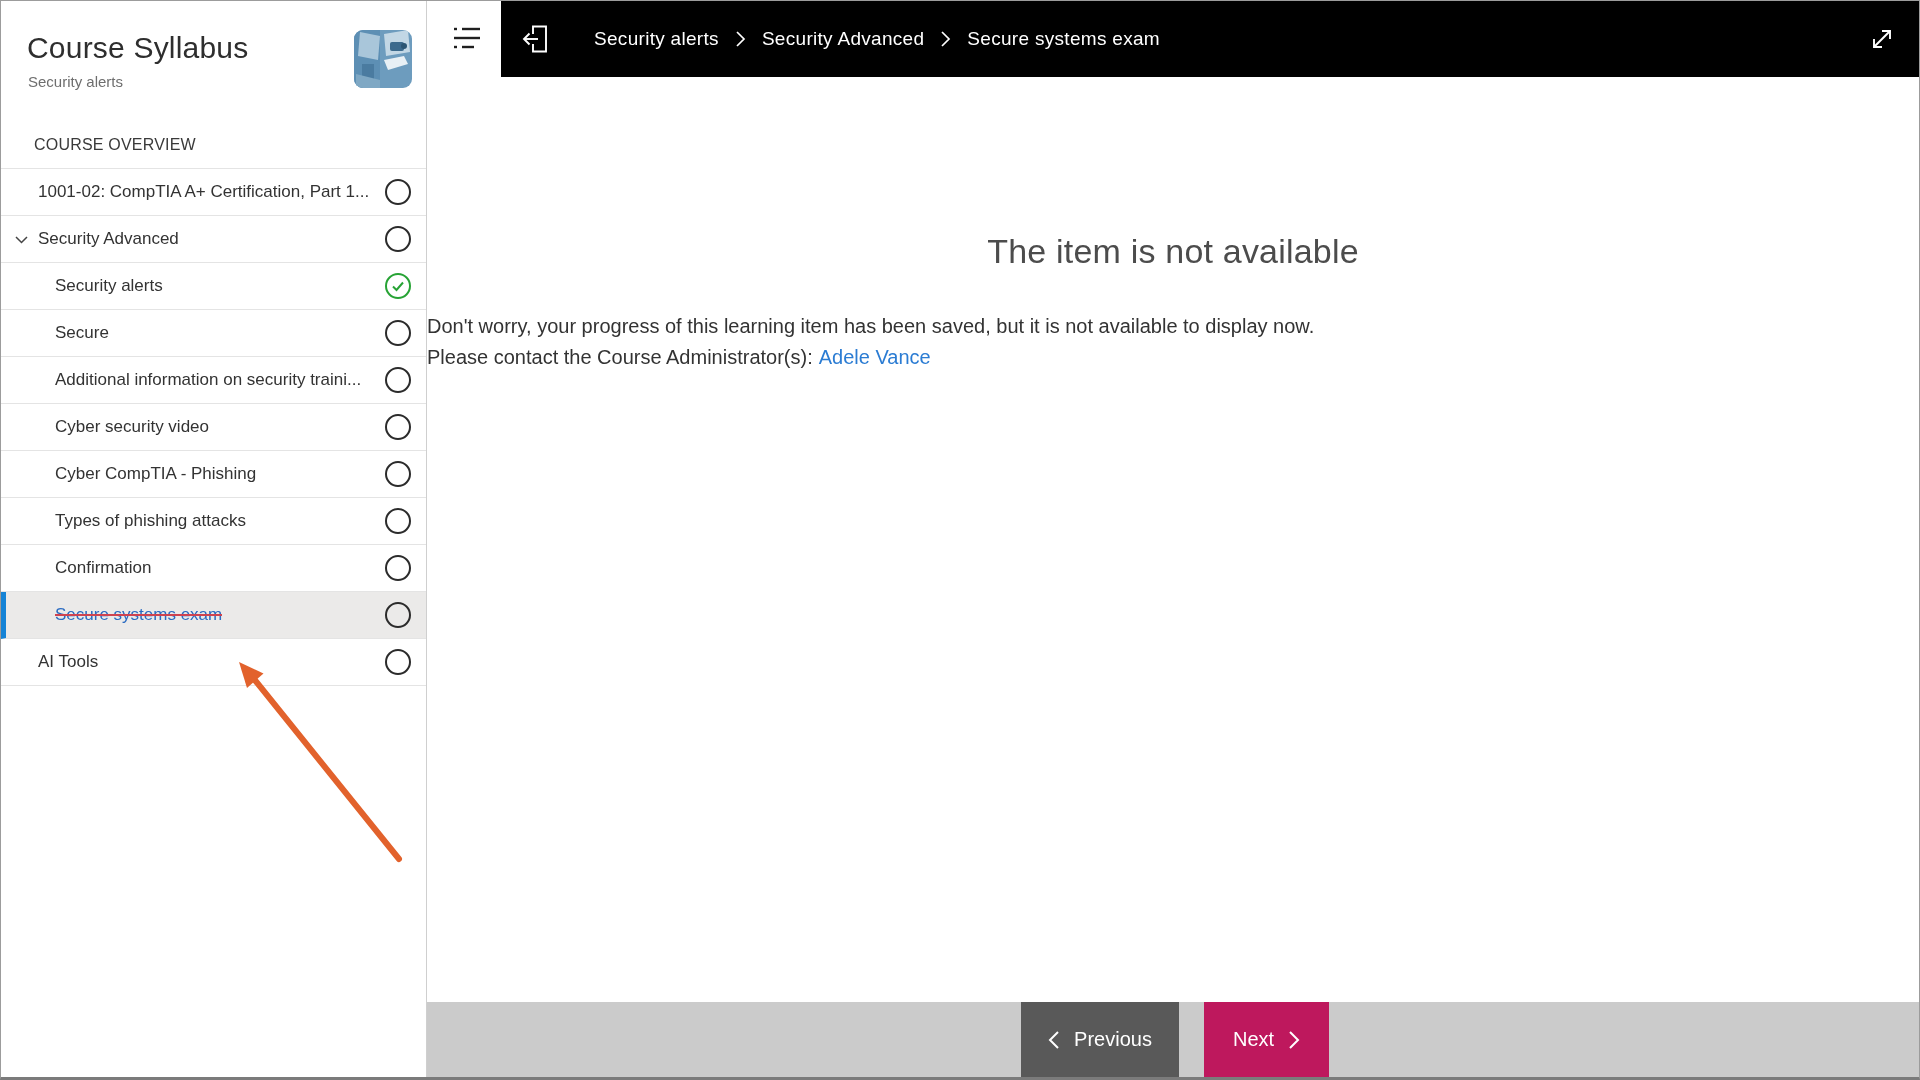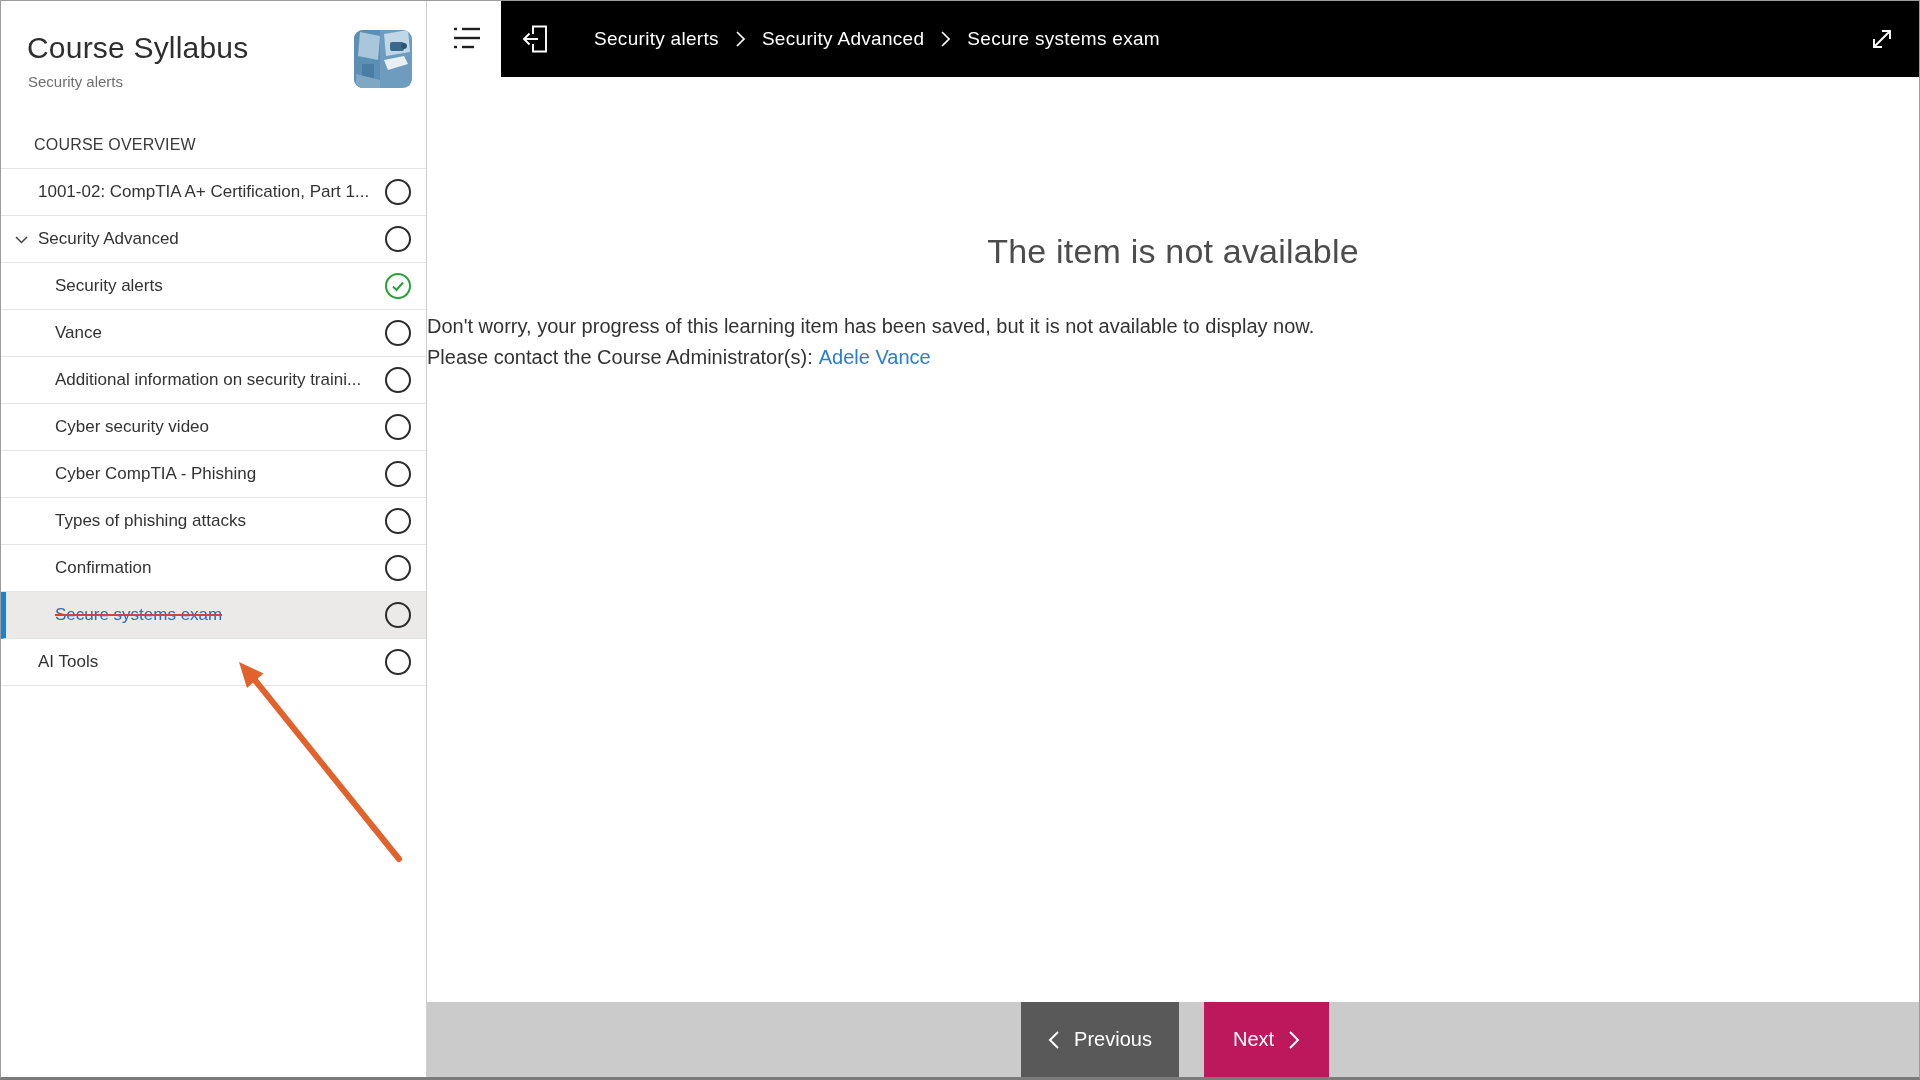--- a/index.html
+++ b/index.html
@@ -102,21 +102,21 @@
         </div>
         <div class="srow item lv1">
           <span class="ilabel">Security alerts</span>
           <span class="circle done">
             <svg width="18" height="18" viewBox="0 0 18 18">
               <polyline points="4,9.5 7.5,13 14,5.5" fill="none" stroke="#27a335" stroke-width="2"></polyline>
             </svg>
           </span>
         </div>
         <div class="srow item lv1">
-          <span class="ilabel">Vance</span>
+          <span class="ilabel">Secure</span>
           <span class="circle"></span>
         </div>
         <div class="srow item lv1">
           <span class="ilabel">Additional information on security traini...</span>
           <span class="circle"></span>
         </div>
         <div class="srow item lv1">
           <span class="ilabel">Cyber security video</span>
           <span class="circle"></span>
         </div>

